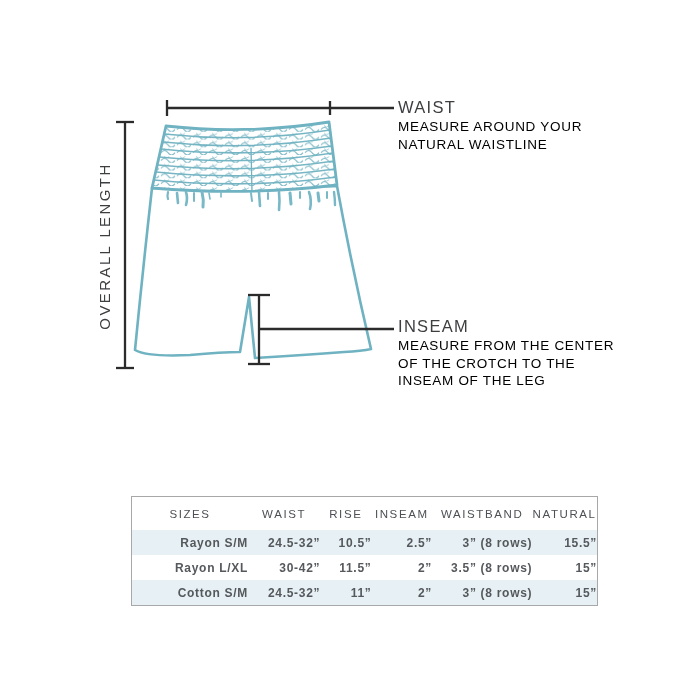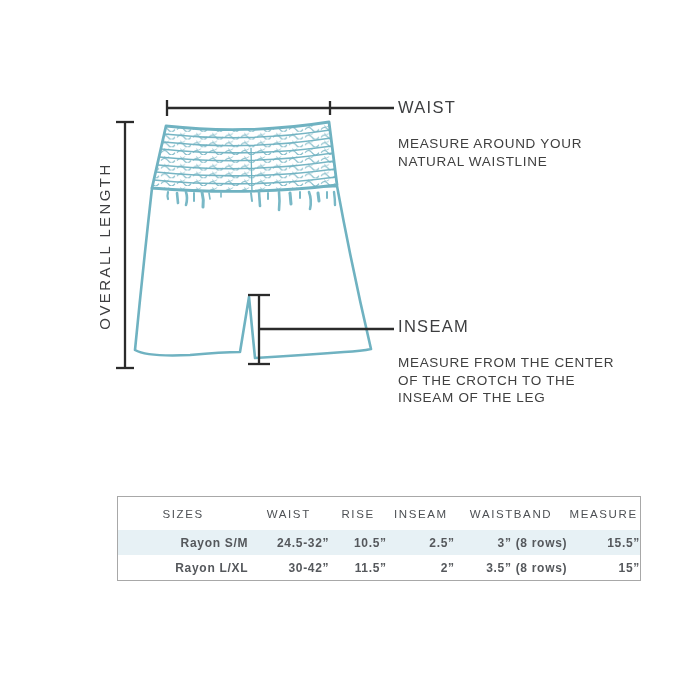--- a/index.html
+++ b/index.html
@@ -8,26 +8,26 @@
     font-family:"Liberation Sans",sans-serif;overflow:hidden;
   }
   .diagram-svg{position:absolute;left:0;top:0;}
   .ol-label{
     position:absolute;left:104px;top:246px;
     transform:translate(-50%,-50%) rotate(-90deg);
     font-size:15px;letter-spacing:2.4px;color:#3d3e40;white-space:nowrap;
   }
   .callout{position:absolute;color:#3d3e40;}
   .callout-title{font-size:16.5px;letter-spacing:1.3px;line-height:14px;}
-  .callout-desc{font-size:13.5px;letter-spacing:0.7px;line-height:17.5px;margin-top:21px;color:#404040;}
+  .callout-desc{font-size:13.5px;letter-spacing:0.7px;line-height:17.5px;margin-top:4px;color:#000000;}
   .callout-desc span{display:block;white-space:nowrap;}
   .waist-callout{left:398px;top:100px;}
   .inseam-callout{left:398px;top:319px;}
   table.size-table{
-    position:absolute;left:117px;top:496px;width:524px;
+    position:absolute;left:131px;top:496px;width:467px;
     border:1px solid #a8a8a8;border-collapse:collapse;
     color:#55585c;table-layout:fixed;
   }
   table.size-table th{
     font-weight:normal;font-size:11.5px;letter-spacing:1.6px;color:#4d5054;
     height:33px;text-align:center;vertical-align:middle;padding:0;
   }
   table.size-table td{
     font-size:12px;letter-spacing:0.7px;height:25px;
     text-align:right;vertical-align:middle;padding:0;font-weight:bold;
@@ -140,36 +140,44 @@
         <col style="width:21.5%">
         <col style="width:14%">
     </colgroup>
     <thead>
       <tr>
         <th>SIZES</th>
         <th>WAIST</th>
         <th>RISE</th>
         <th>INSEAM</th>
         <th>WAISTBAND</th>
-        <th>MEASURE</th>
+        <th>NATURAL</th>
       </tr>
     </thead>
     <tbody>
       <tr class="striped">
         <td>Rayon S/M</td>
         <td>24.5-32”</td>
         <td>10.5”</td>
         <td>2.5”</td>
         <td>3” (8 rows)</td>
         <td>15.5”</td>
       </tr>
       <tr>
         <td>Rayon L/XL</td>
         <td>30-42”</td>
         <td>11.5”</td>
         <td>2”</td>
         <td>3.5” (8 rows)</td>
         <td>15”</td>
       </tr>
+      <tr class="striped">
+        <td>Cotton S/M</td>
+        <td>24.5-32”</td>
+        <td>11”</td>
+        <td>2”</td>
+        <td>3” (8 rows)</td>
+        <td>15”</td>
+      </tr>
     </tbody>
   </table>
 
 </div>
 
 </body></html>

